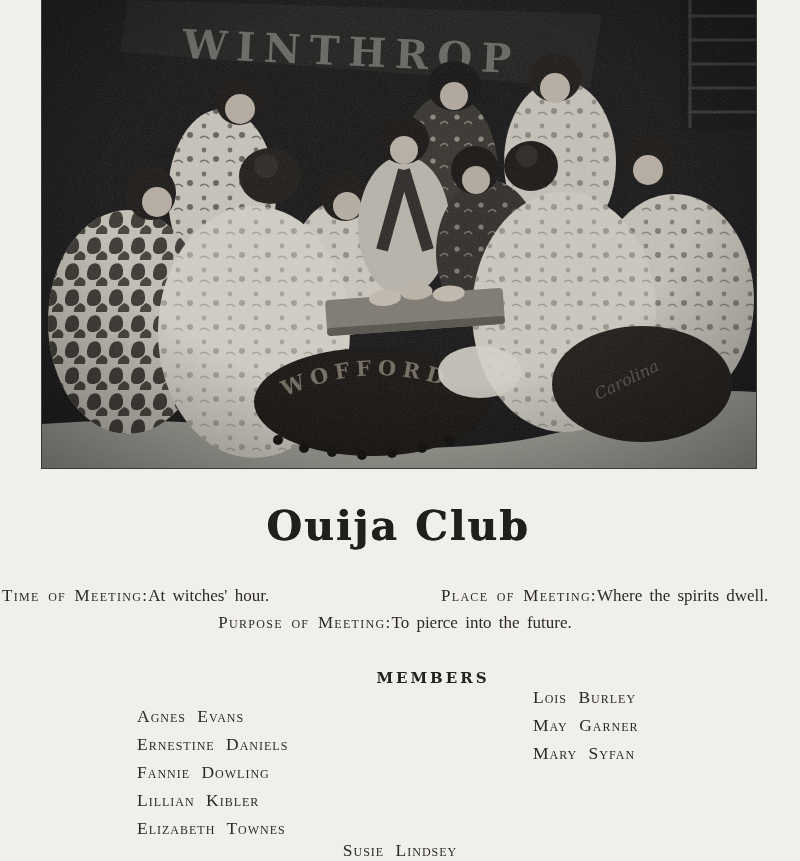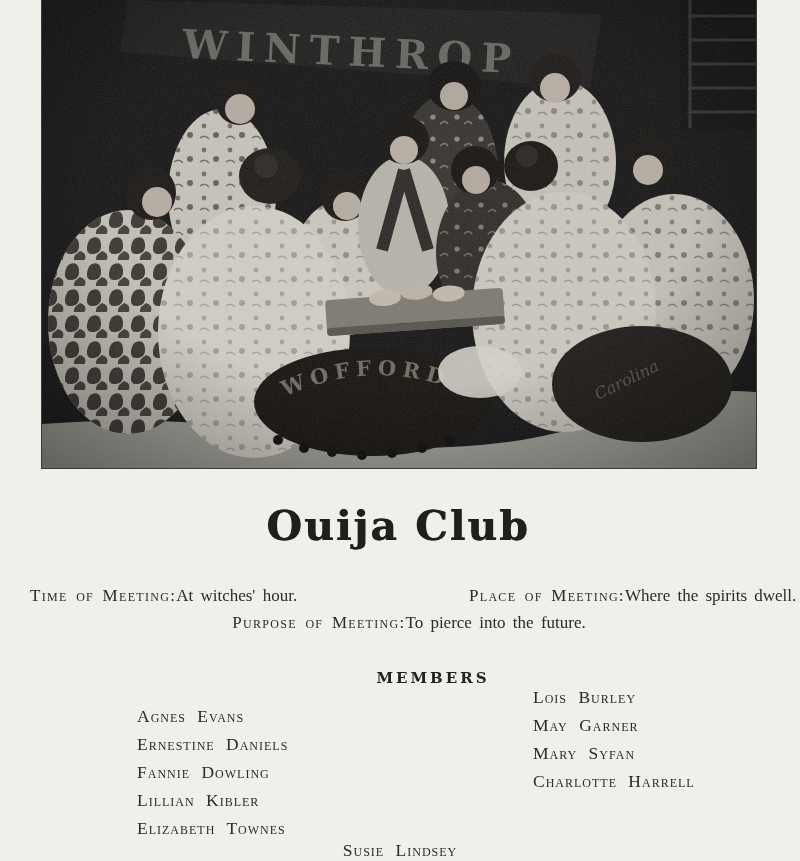--- a/index.html
+++ b/index.html
@@ -27,21 +27,21 @@
     font-family:"DejaVu Serif", serif;
     font-weight:bold;
     font-size:41px;
     letter-spacing:2px;
     color:#201f1c;
     text-shadow:0.6px 0 0 #201f1c;
   }
 
   
   .meet{white-space:nowrap;font-size:17px;}
-  .meet .label{font-variant:small-caps;letter-spacing:1.3px;word-spacing:3px;margin-left:28px;}
+  .meet .label{font-variant:small-caps;letter-spacing:1.3px;word-spacing:3px;}
   .meet .value{margin-left:0;word-spacing:3px;}
   .meet-time{position:absolute;left:2px;top:586px;}
   .meet-place{position:absolute;left:441px;top:586px;}
   .meet-purpose{position:absolute;left:395px;top:613px;transform:translateX(-50%);}
 
   
   .members-heading{
     position:absolute;top:669px;left:0;width:796px;text-align:center;
     font-family:"DejaVu Serif", serif;font-weight:bold;
     font-size:15px;letter-spacing:3px;color:#23221f;padding-left:35px;
@@ -226,18 +226,17 @@
     <div class="member">Ernestine Daniels</div>
     <div class="member">Fannie Dowling</div>
     <div class="member">Lillian Kibler</div>
     <div class="member">Elizabeth Townes</div>
   </div>
 
   <div class="col-right">
     <div class="member">Lois Burley</div>
     <div class="member">May Garner</div>
     <div class="member">Mary Syfan</div>
-    <div class="member">Charlotte Harrell</div>
   </div>
 
   <div class="member center-name">Susie Lindsey</div>
 
 </div>
 
 </body></html>

